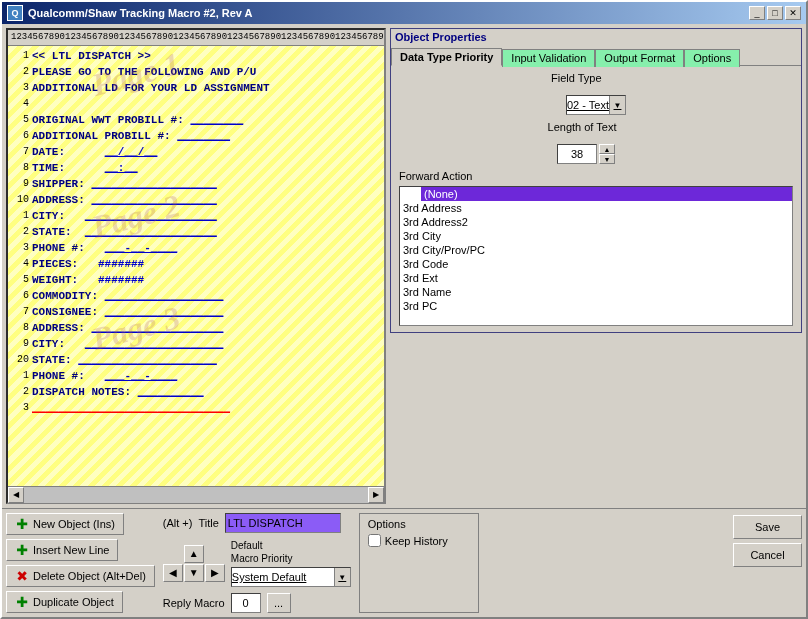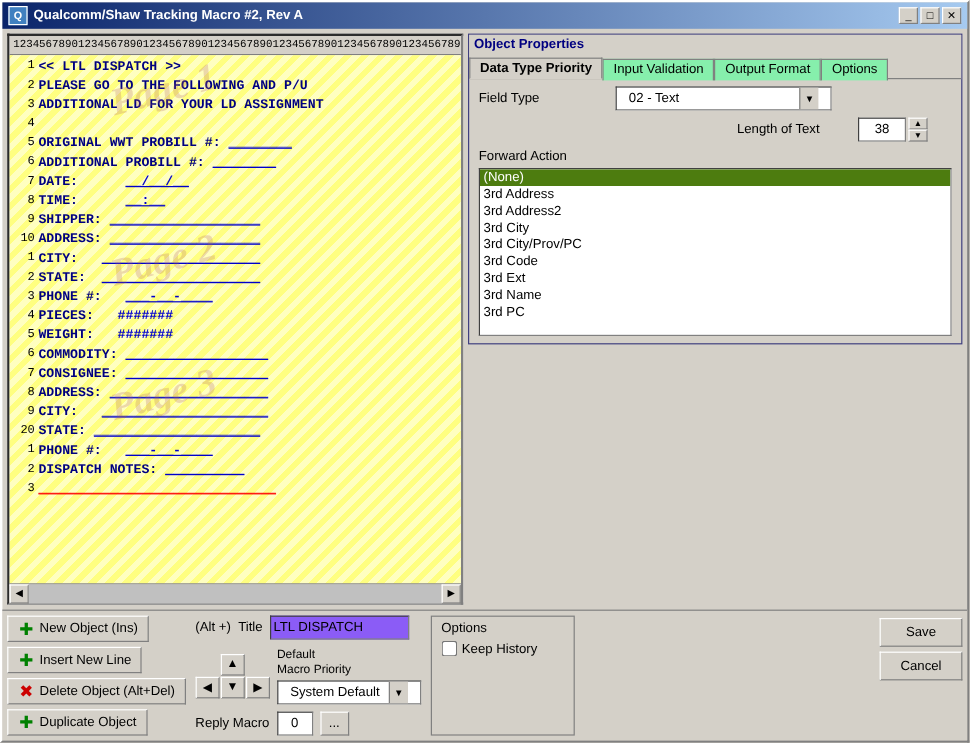--- a/index.html
+++ b/index.html
@@ -227,42 +227,44 @@
     }
 
     .props-body {
       padding: 6px 8px;
     }
 
     .field-row {
       display: flex;
       align-items: center;
       margin-bottom: 6px;
-      gap: 24px;
+      gap: 11px;
+      flex-direction: column;
     }
 
     .field-label {
       font-size: 11px;
       color: black;
       min-width: 90px;
     }
 
     .select-control {
       flex: 1;
       height: 20px;
       border: 1px solid #808080;
       border-top-color: #404040;
       border-left-color: #404040;
       background: white;
       font-size: 11px;
-      padding: 0 10px;
+      padding: 0 0;
       display: flex;
       align-items: center;
       justify-content: space-between;
       cursor: pointer;
+      text-decoration: underline;
     }
 
     .select-arrow {
       width: 16px;
       height: 18px;
       background: #d4d0c8;
       border-left: 1px solid #808080;
       display: flex;
       align-items: center;
       justify-content: center;
@@ -323,22 +325,23 @@
       font-size: 11px;
     }
 
     .listbox-item {
       padding: 1px 3px;
       cursor: pointer;
       white-space: nowrap;
     }
 
     .listbox-item.selected {
-      background: #4d7c0f;
+      background: #6d28d9;
       color: white;
+      margin-left: 21px;
     }
 
     
     .bottom-panel {
       display: flex;
       padding: 4px;
       gap: 8px;
       background: #d4d0c8;
       flex-shrink: 0;
       border-top: 1px solid #808080;

